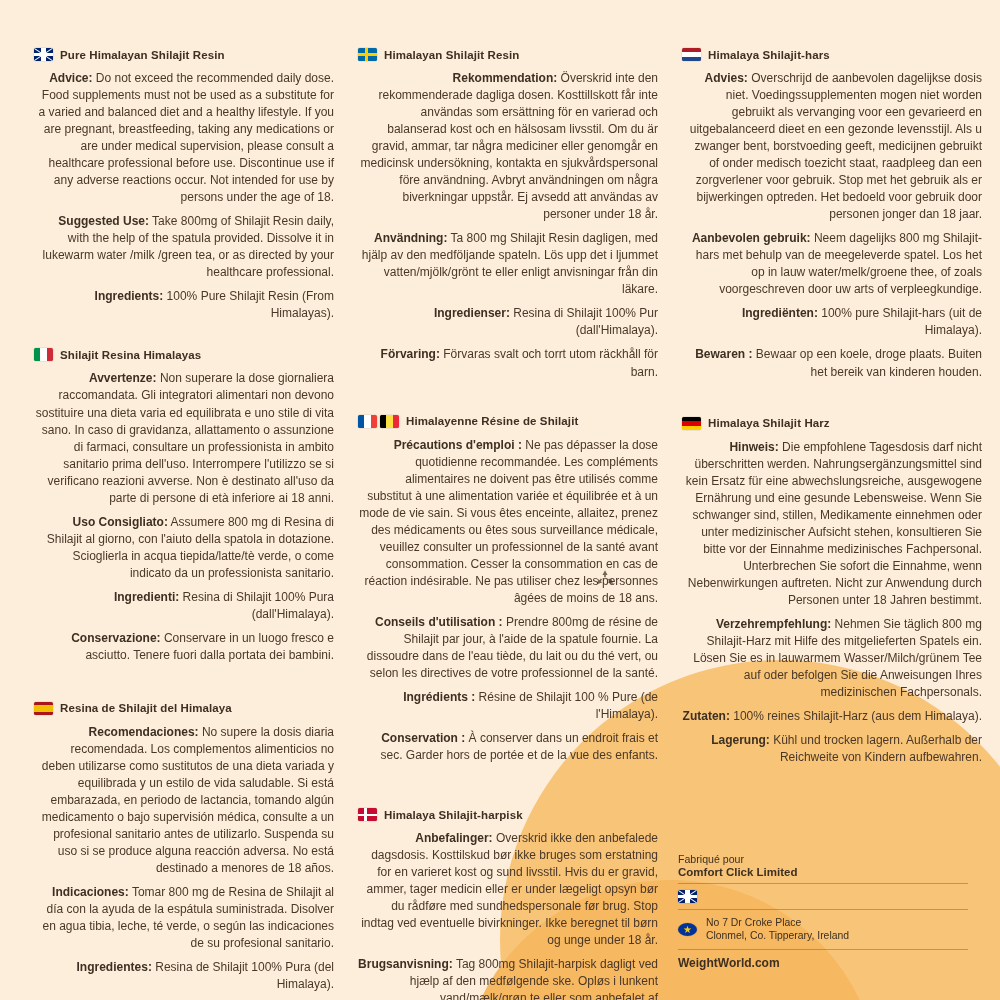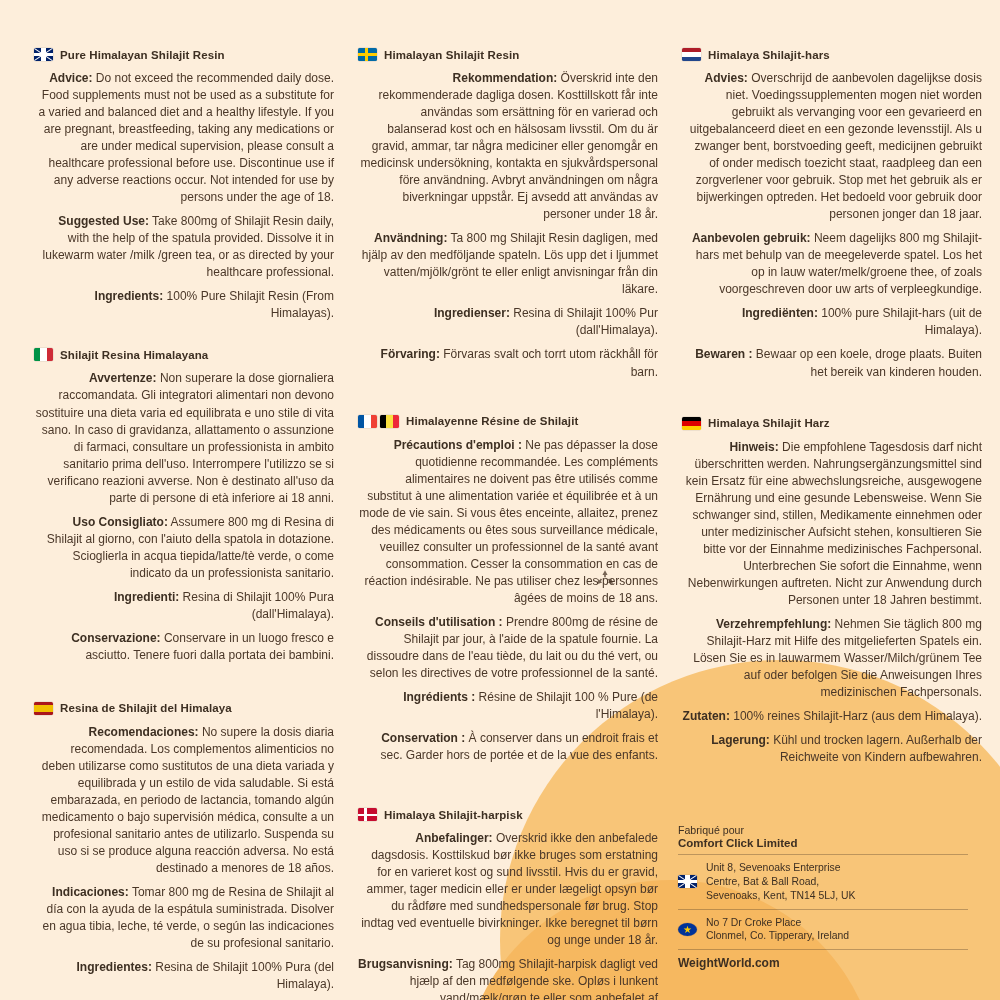--- a/index.html
+++ b/index.html
@@ -176,21 +176,21 @@
         <p class="para"><b>Advice:</b><span> Do not exceed the recommended daily dose. Food supplements must not be used as a substitute for a varied and balanced diet and a healthy lifestyle. If you are pregnant, breastfeeding, taking any medications or are under medical supervision, please consult a healthcare professional before use. Discontinue use if any adverse reactions occur. Not intended for use by persons under the age of 18.</span></p>
         <p class="para"><b>Suggested Use:</b><span> Take 800mg of Shilajit Resin daily, with the help of the spatula provided. Dissolve it in lukewarm water /milk /green tea, or as directed by your healthcare professional.</span></p>
         <p class="para"><b>Ingredients:</b><span> 100% Pure Shilajit Resin (From Himalayas).</span></p>
       </div>
 
       <div class="block">
         <div class="block-head">
           <span class="flag-group">
             <span class="flag f-it"></span>
           </span>
-          <span class="block-title">Shilajit Resina Himalayana</span>
+          <span class="block-title">Shilajit Resina Himalayas</span>
         </div>
         <p class="para"><b>Avvertenze:</b><span> Non superare la dose giornaliera raccomandata. Gli integratori alimentari non devono sostituire una dieta varia ed equilibrata e uno stile di vita sano. In caso di gravidanza, allattamento o assunzione di farmaci, consultare un professionista in ambito sanitario prima dell'uso. Interrompere l'utilizzo se si verificano reazioni avverse. Non è destinato all'uso da parte di persone di età inferiore ai 18 anni.</span></p>
         <p class="para"><b>Uso Consigliato:</b><span> Assumere 800 mg di Resina di Shilajit al giorno, con l'aiuto della spatola in dotazione. Scioglierla in acqua tiepida/latte/tè verde, o come indicato da un professionista sanitario.</span></p>
         <p class="para"><b>Ingredienti:</b><span> Resina di Shilajit 100% Pura (dall'Himalaya).</span></p>
         <p class="para"><b>Conservazione:</b><span> Conservare in un luogo fresco e asciutto. Tenere fuori dalla portata dei bambini.</span></p>
       </div>
 
       <div class="block" style="margin-top:38px;">
         <div class="block-head">
           <span class="flag-group">
@@ -290,25 +290,20 @@
     <path d="M20.7 17.8 L15.1 15.7 L16.5 14.4 L15.2 12.4 L16.7 11.4 L18 13.4 L19.4 12.1 Z"></path>
   </g>
 </svg>
 
 <div class="footer">
   <div class="made">Fabriqué pour</div>
   <div class="company">Comfort Click Limited</div>
 
   <div class="addr">
     <span class="flag f-uk"></span>
-    <span class="lines">
-      <span>Unit 8, Sevenoaks Enterprise</span><br>
-      <span>Centre, Bat &amp; Ball Road,</span><br>
-      <span>Sevenoaks, Kent, TN14 5LJ, UK</span>
-    </span>
   </div>
 
   <div class="addr">
     <span class="flag f-eu"></span>
     <span class="lines">
       <span>No 7 Dr Croke Place</span><br>
       <span>Clonmel, Co. Tipperary, Ireland</span>
     </span>
   </div>
 

